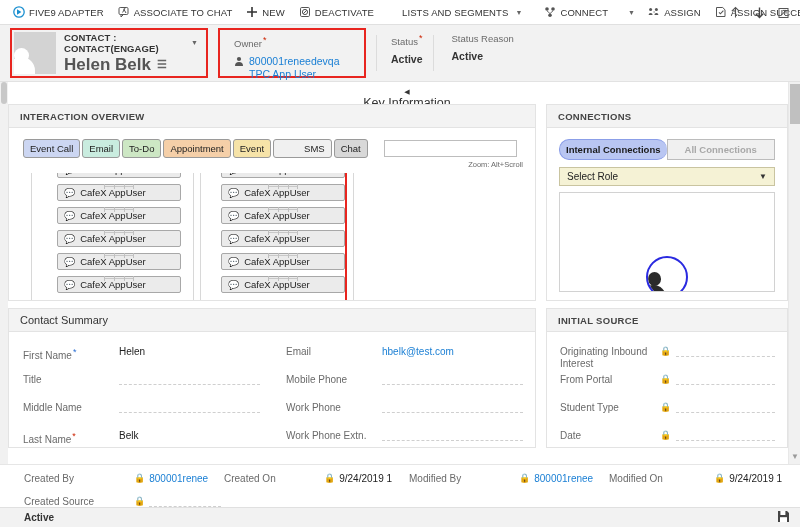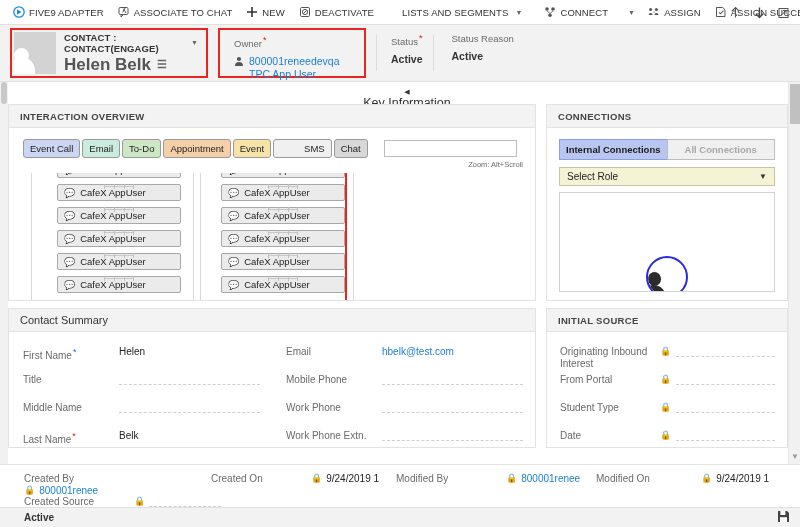--- a/index.html
+++ b/index.html
@@ -123,21 +123,21 @@
   .conn-card { flex: 0 0 242px; }
   .conn-bd { padding: 11px 12px 0 12px; }
   .seg { display: flex; margin-bottom: 7px; }
   .seg-btn {
     flex: 1; text-align: center; font-size: 9.5px; font-weight: bold;
     padding: 4px 0; border: 1px solid #bcbcbc; cursor: pointer;
     color: #222; background: #f0f0f0;
   }
   .seg-btn.active { background: #b9c6f2; border-color: #8b9ee8; color: #1a1a1a; }
   .seg-btn.disabled { color: #a8a8a8; background: #f0f0f0; }
-  .seg-btn:first-child { border-right: none; }
+  .seg-btn:first-child { border-right: none; border-radius: 10px; }
   .role-select {
     height: 19px; background: #f5f2d5; border: 1px solid #c9c4a0;
     display: flex; align-items: center; padding: 0 7px;
     font-size: 10px; color: #222; cursor: pointer; margin-bottom: 6px;
   }
   .role-select .dd { margin-left: auto; font-size: 8px; color: #333; }
   .conn-canvas { border: 1px solid #d2d2d2; background: #fff; height: 100px; position: relative; overflow: hidden; }
   .conn-node { position: absolute; left: 50%; margin-left: -21px; top: 63px; width: 42px; height: 42px; }
   .conn-ring { width: 42px; height: 42px; border-radius: 50%; border: 2px solid #2a2ae0; background: #fff; display: flex; align-items: flex-end; justify-content: center; overflow: hidden; }
   .conn-ring .h { width: 14px; height: 14px; border-radius: 50%; background: #2b2b2b; position: relative; top: -10px; }
@@ -629,21 +629,21 @@
   <div class="sb-left">
       <div class="thumb"></div>
     </div>
   <div class="sb-right">
     <div class="thumb"></div>
     <div class="dn">▼</div>
   </div>
 
   <div class="footer-fields">
     <div class="ffrow">
-      <div class="ffgrp" style="width:205px;flex-direction:column;">
+      <div class="ffgrp" style="width:205px;">
         <div class="fflabel" style="width:110px;">Created By</div>
         <div class="ffval link trunc" style="width:90px;">
             <span class="lock">🔒</span>
             <span>800001renee</span>
           </div>
       </div>
       <div class="ffgrp" style="width:185px;">
         <div class="fflabel" style="width:100px;">Created On</div>
         <div class="ffval trunc" style="width:85px;">
             <span class="lock">🔒</span>

